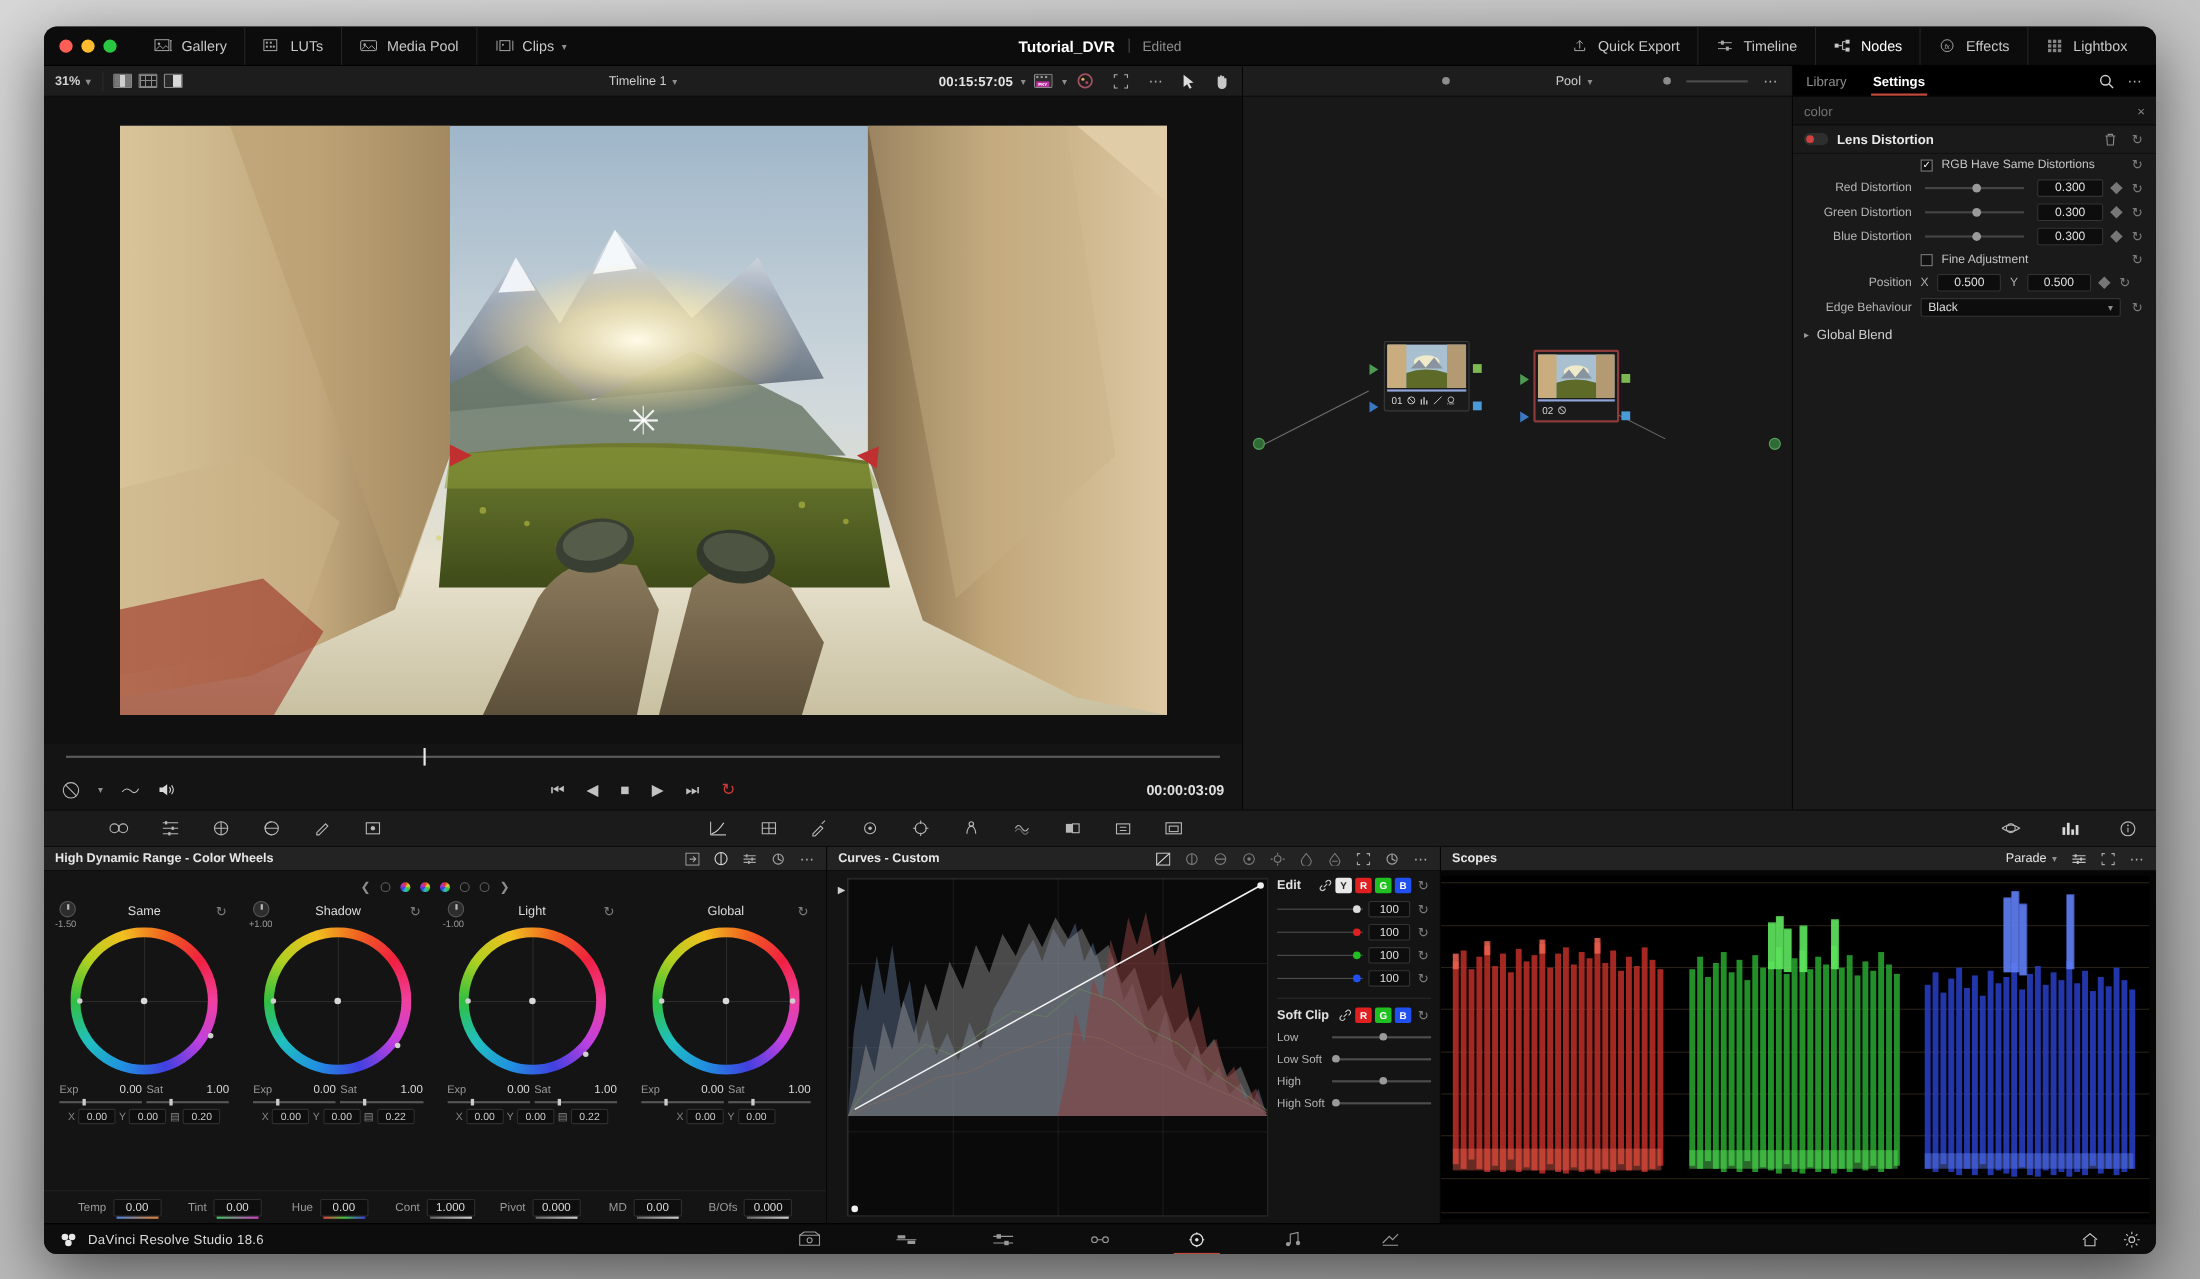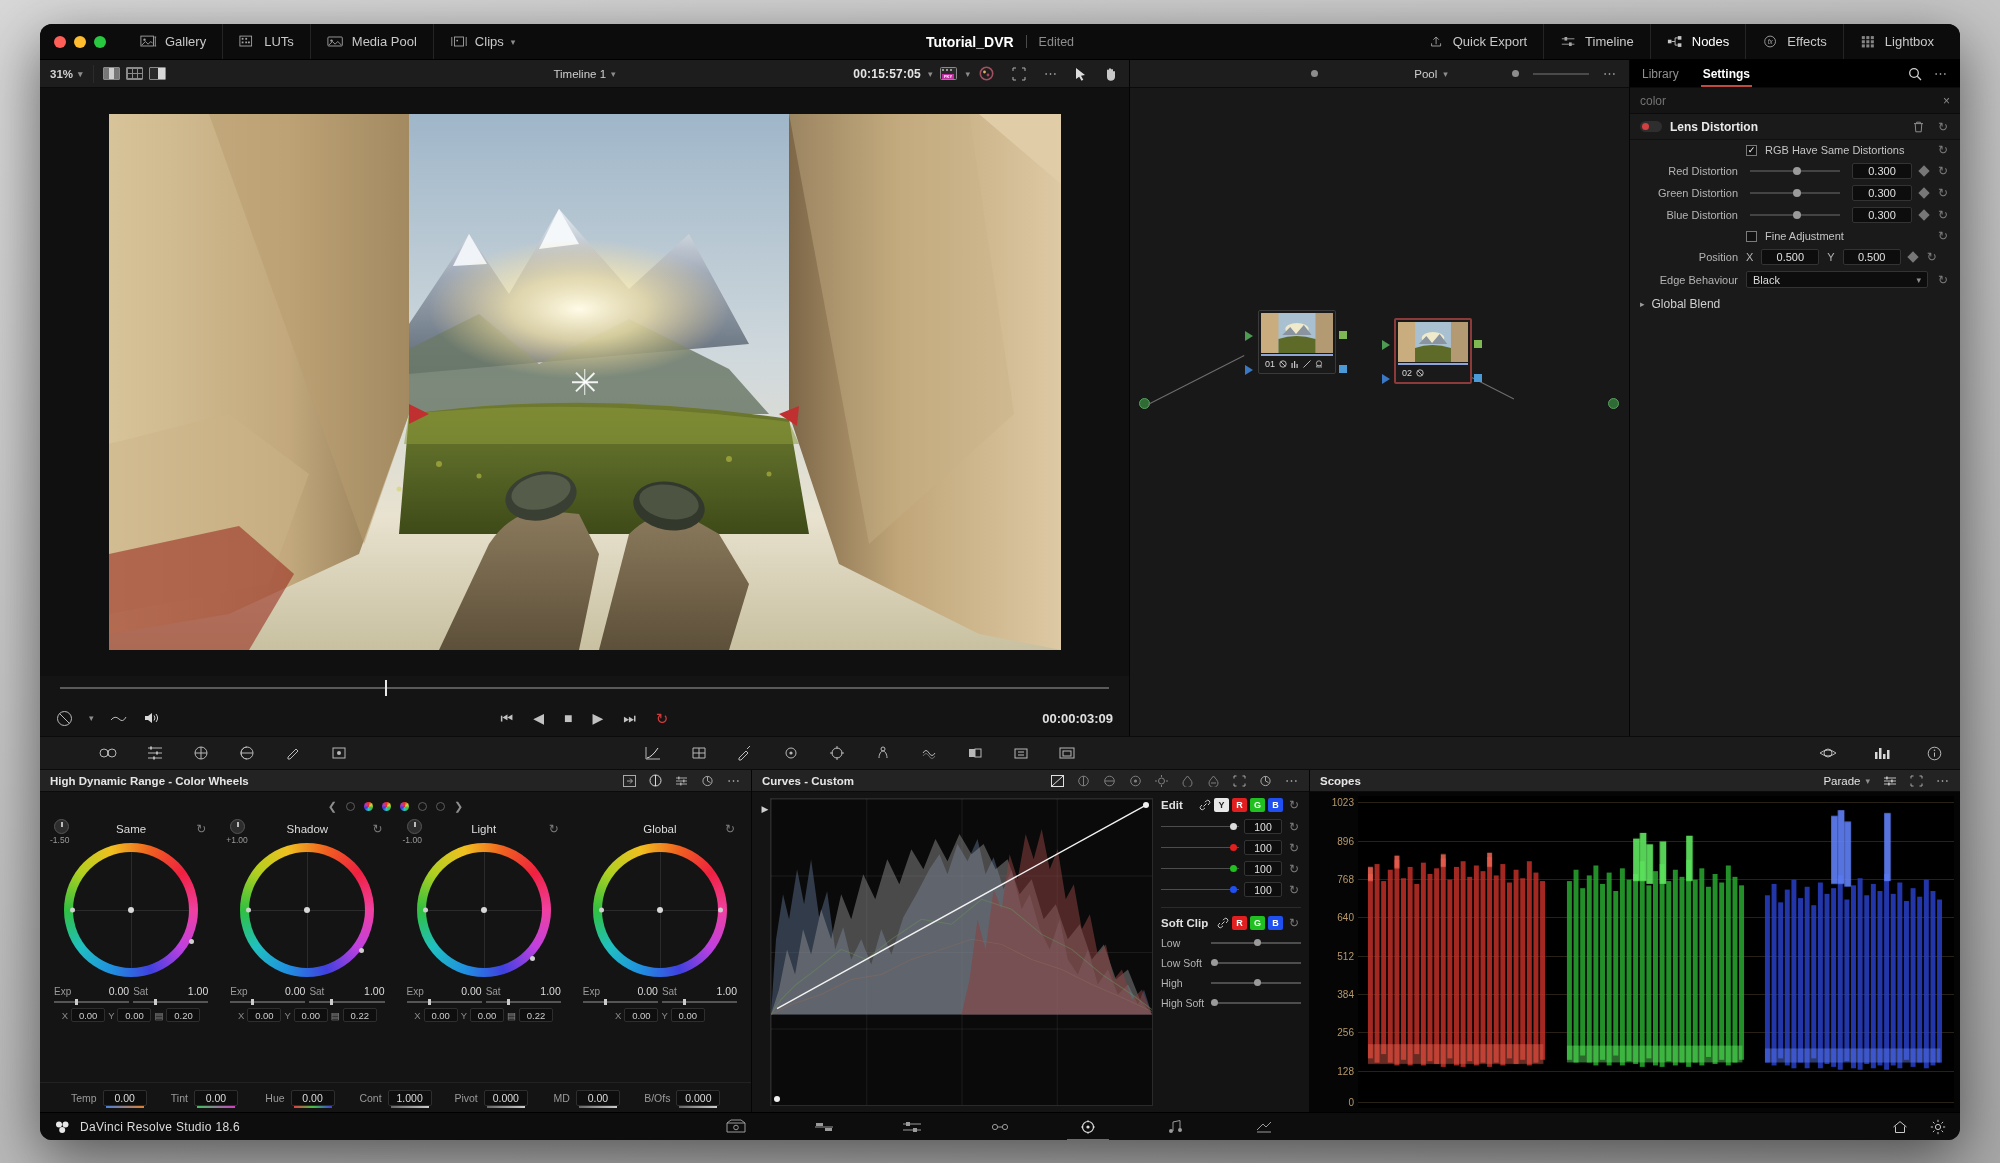--- a/index.html
+++ b/index.html
@@ -1345,31 +1345,20 @@
                 <g stroke="#a8a8a8" fill="none">
                   <path d="M1 3.5V1h2.5M12 3.5V1H9.5M1 8.5V11h2.5M12 8.5V11H9.5"></path>
                 </g>
               </svg>
             </span>
           <span style="color:#b0b0b0;font-size:13px;letter-spacing:1px">⋯</span>
         </span>
       </div>
 
       <div class="scope-body">
-        <div class="scope-axis">
-          <span class="sa-lbl" style="top:2%">1023</span>
-          <span class="sa-lbl" style="top:14.3%">896</span>
-          <span class="sa-lbl" style="top:26.6%">768</span>
-          <span class="sa-lbl" style="top:38.9%">640</span>
-          <span class="sa-lbl" style="top:51.2%">512</span>
-          <span class="sa-lbl" style="top:63.5%">384</span>
-          <span class="sa-lbl" style="top:75.8%">256</span>
-          <span class="sa-lbl" style="top:88.1%">128</span>
-          <span class="sa-lbl" style="top:98%">0</span>
-        </div>
         <div class="scope-graph">
           <div class="sg-grid">
             <span class="sg-line" style="top:2%"></span>
               <span class="sg-line" style="top:14.3%"></span>
             <span class="sg-line" style="top:26.6%"></span>
               <span class="sg-line" style="top:38.9%"></span>
             <span class="sg-line" style="top:51.2%"></span>
               <span class="sg-line" style="top:63.5%"></span>
             <span class="sg-line" style="top:75.8%"></span>
               <span class="sg-line" style="top:88.1%"></span>

